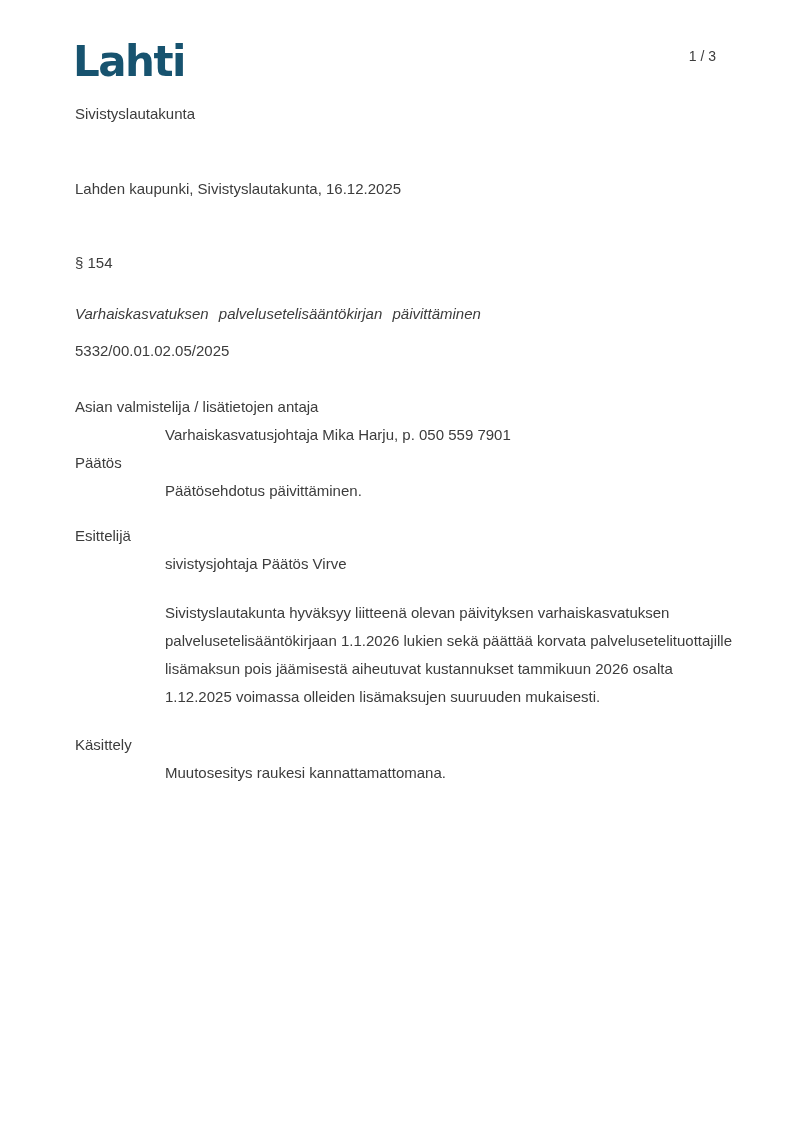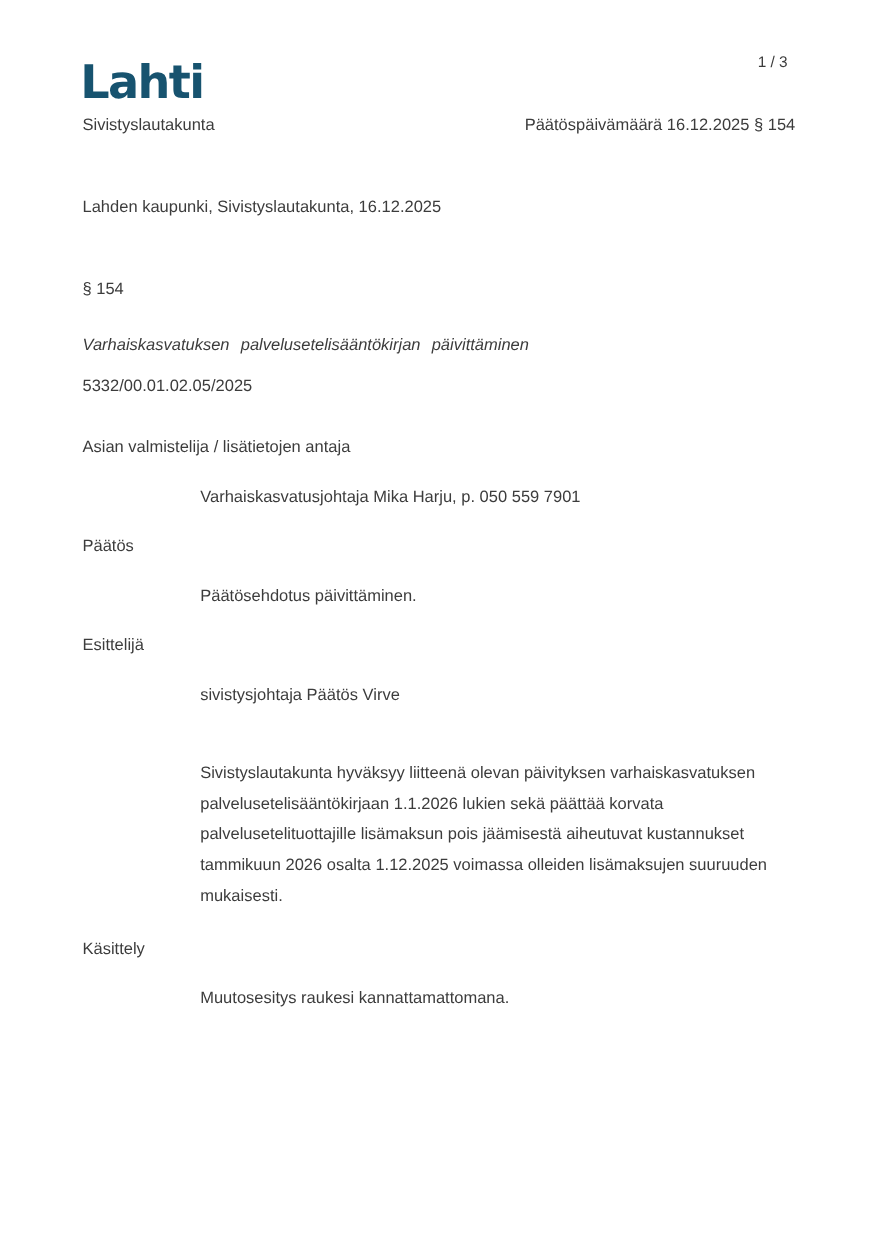--- a/index.html
+++ b/index.html
@@ -18,21 +18,21 @@
     width: 793px;
     height: 1123px;
     background: var(--page-bg);
     font-family: "Liberation Sans", sans-serif;
     font-size: 15px;
     color: var(--text-color);
     overflow: hidden;
   }
   .logo {
     position: absolute;
-    top: 54px;
+    top: 41px;
     left: 73px;
     font-family: "DejaVu Sans", sans-serif;
     font-weight: 700;
     font-size: 42px;
     letter-spacing: -1.5px;
     color: var(--logo-color);
     line-height: 1;
   }
   .page-indicator {
     position: absolute;
@@ -88,21 +88,21 @@
     right: 55px;
   }
   .section-label {
     line-height: 28px;
   }
   .section-body {
     margin-left: 90px;
     max-width: 575px;
   }
   .section-body p {
-    margin: 17px;
+    margin: 0;
     line-height: 28px;
   }
   .section-body p + p {
     margin-top: 28px;
   }
   
   .section:nth-child(2) { margin-top: 0; }
   .section:nth-child(3) { margin-top: 17px; }
   .section:nth-child(4) { margin-top: 12px; }
   .section:nth-child(4) .section-body { padding-top: 9px; }
@@ -112,21 +112,20 @@
 <body>
 
 <div class="page">
 
   <div class="logo">Lahti</div>
 
   <div class="page-indicator">1 / 3</div>
 
   <div class="header-row">
     <span>Sivistyslautakunta</span>
-    <span>Päätöspäivämäärä 16.12.2025 § 154</span>
   </div>
 
   <div class="meta-line">Lahden kaupunki, Sivistyslautakunta, 16.12.2025</div>
 
   <div class="section-mark">§ 154</div>
 
   <h1 class="doc-title">Varhaiskasvatuksen palvelusetelisääntökirjan päivittäminen</h1>
 
   <div class="case-number">5332/00.01.02.05/2025</div>
 

